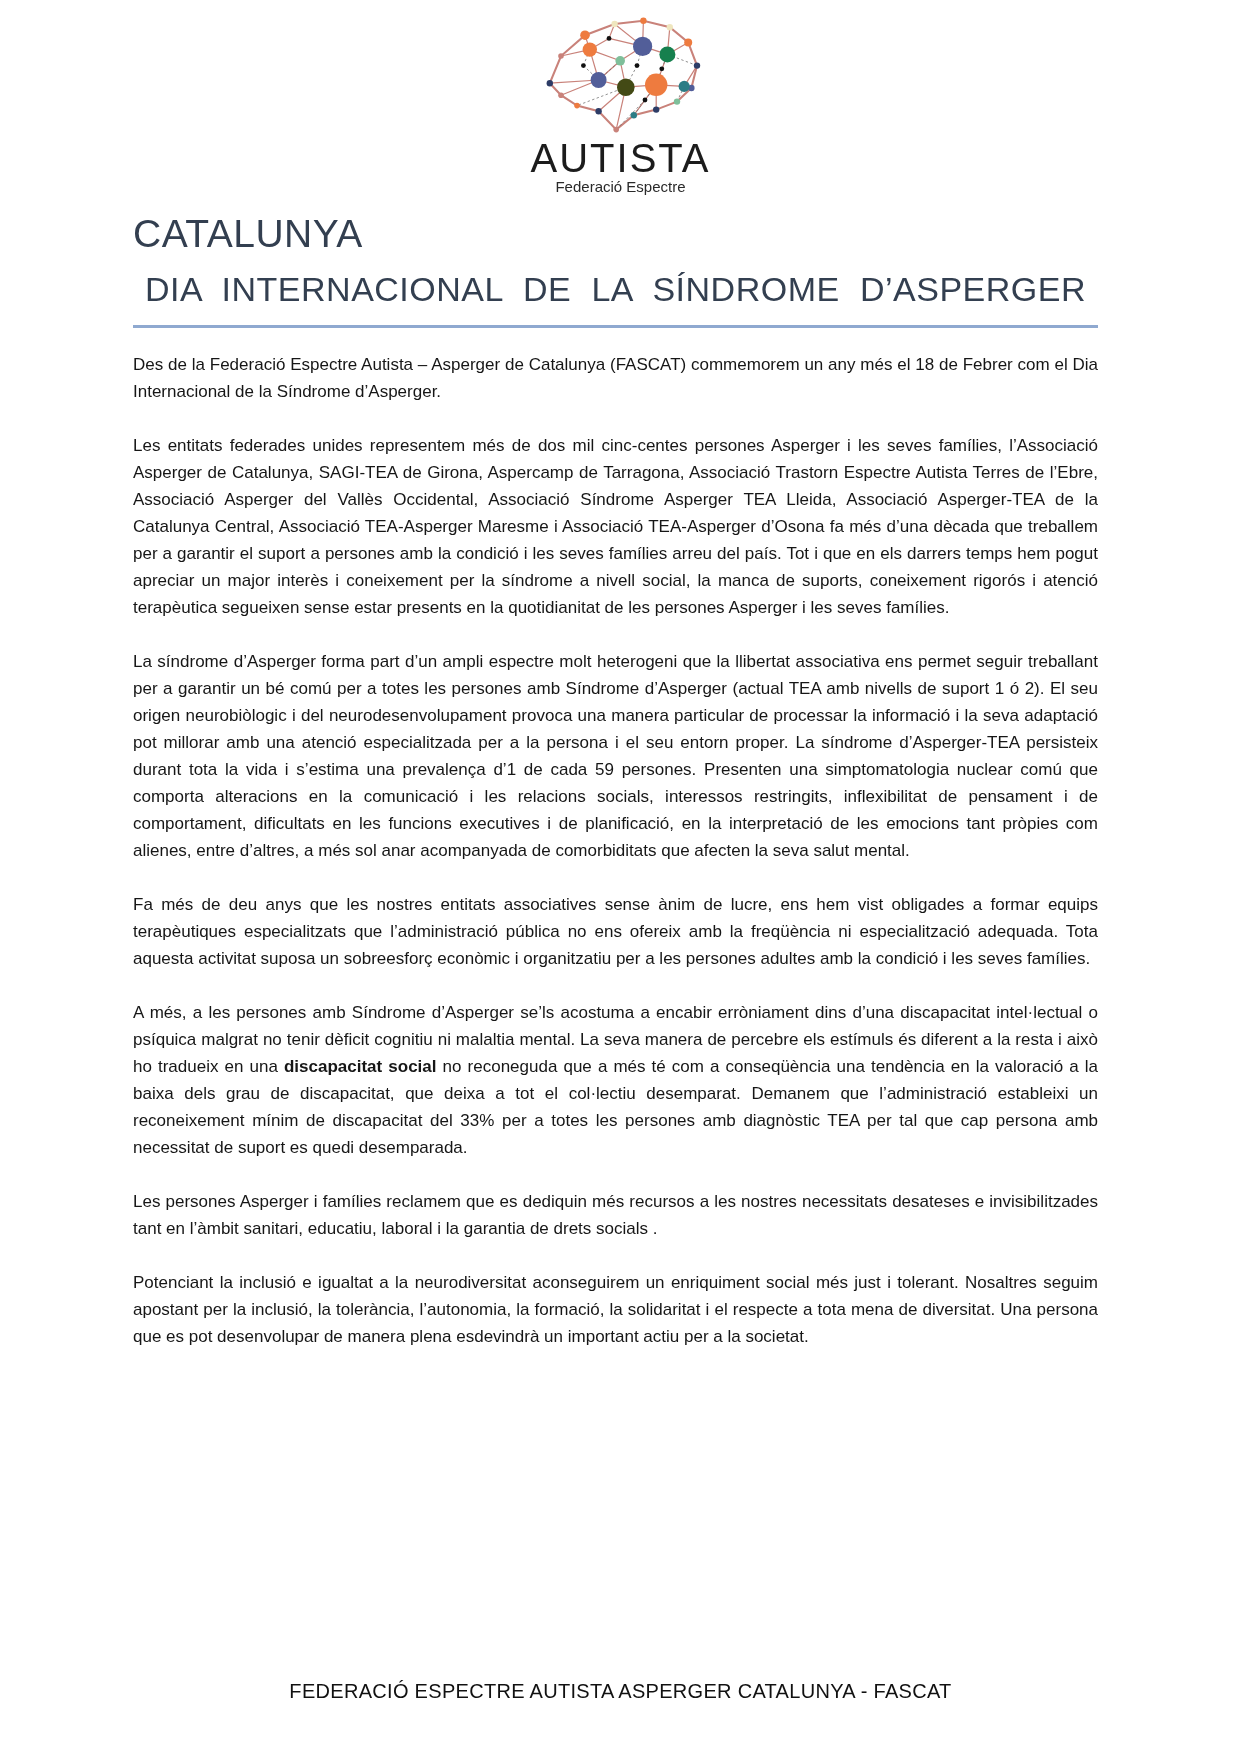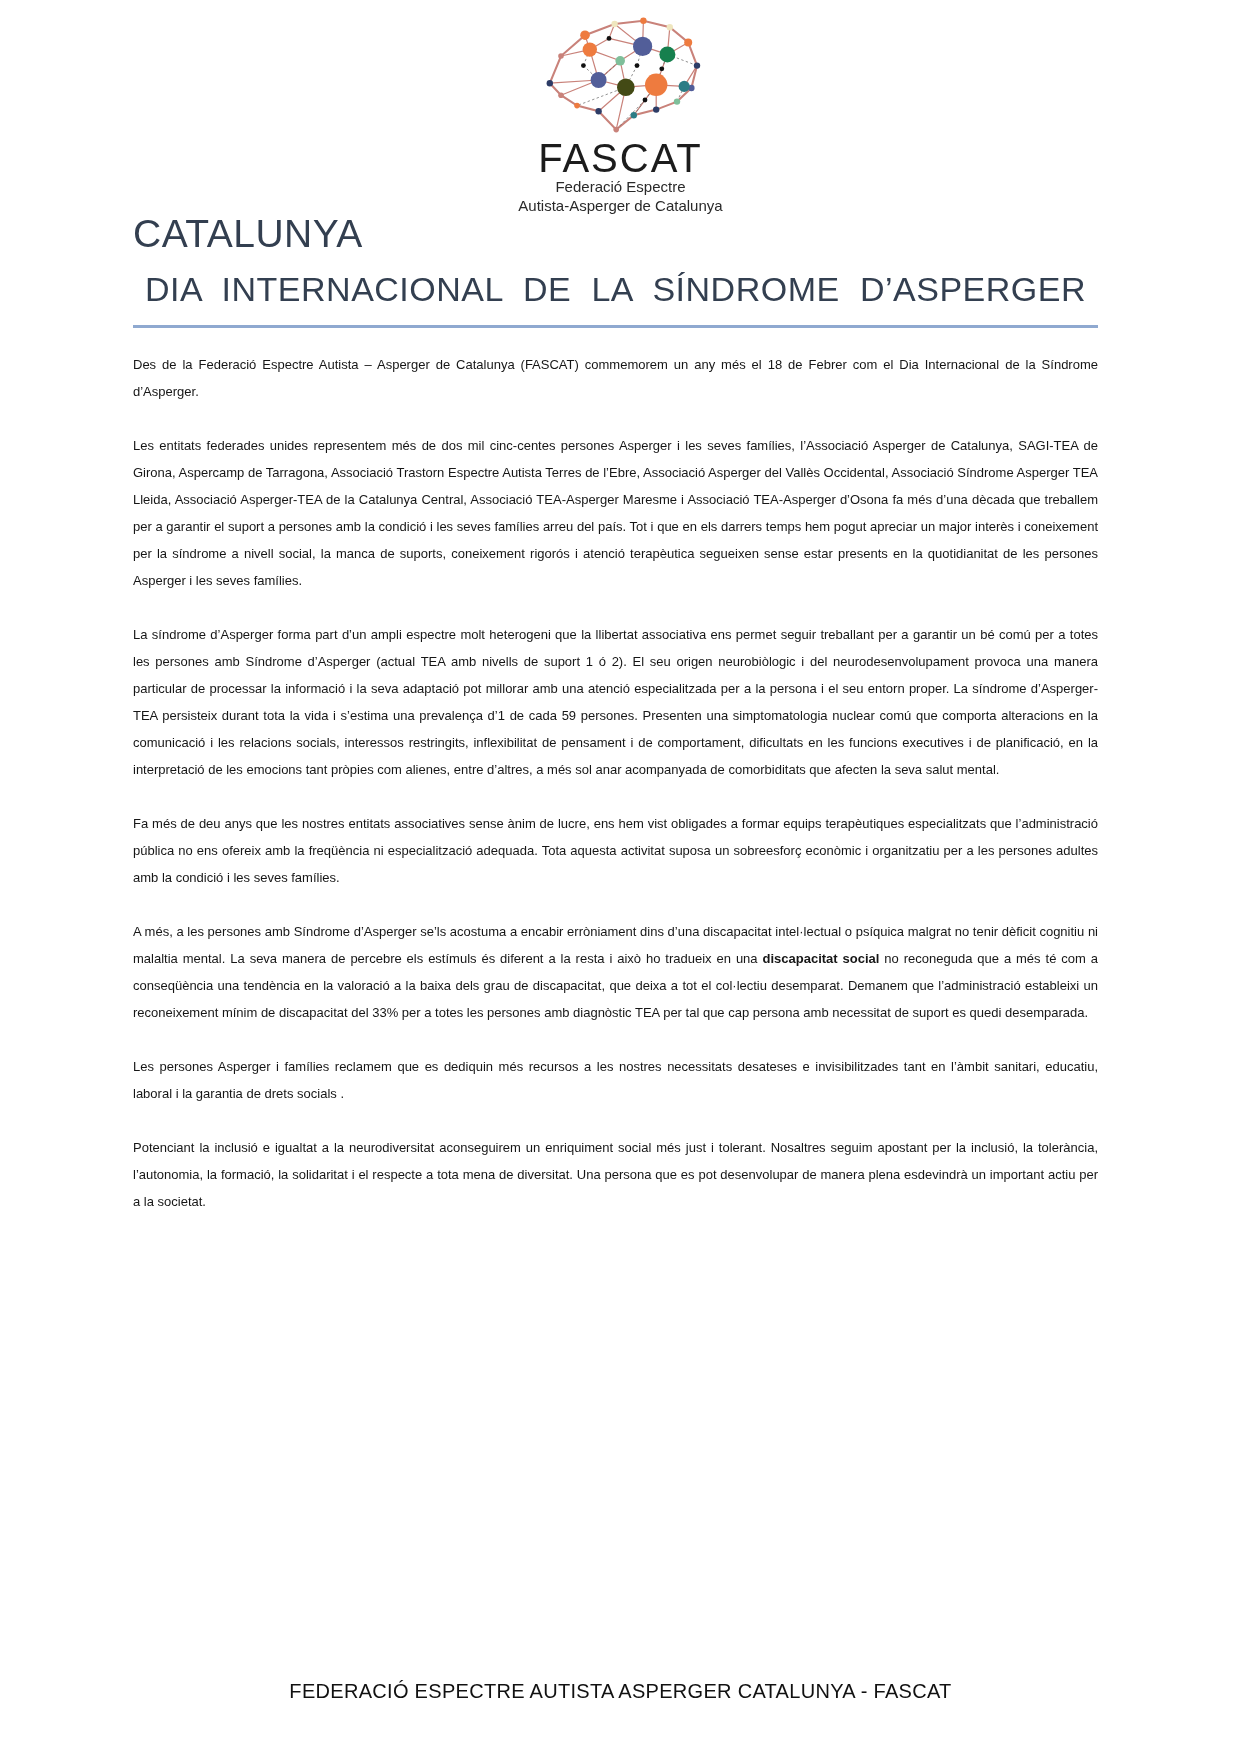--- a/index.html
+++ b/index.html
@@ -35,21 +35,21 @@
     letter-spacing:0.5px; margin:12px; line-height:1.2;
     text-align:justify; text-align-last:justify;
   }
   .title-rule {
     border:none; height:0;
     border-top:3px solid #8FA9D0;
     margin:15px 0 0 0;
   }
   .bodytext {
     margin-top:23px;
-    font-size:13px; line-height:27px;
+    font-size:17px; line-height:27px;
     text-align:justify;
   }
   .bodytext p { margin:0 0 27px 0; }
   .bodytext strong { font-weight:bold; }
   .page-footer {
     position:absolute; top:1680px; left:0; width:100%;
     text-align:center;
     font-size:20px; color:#111111; letter-spacing:0.3px;
   }
 </style>
@@ -92,23 +92,22 @@
       <circle cx="66" cy="42" r="9" fill="#EE7B3F"></circle>
       <circle cx="104" cy="56" r="6" fill="#7FBF9A"></circle>
       <circle cx="184" cy="88" r="7" fill="#2B7C85"></circle>
       <circle cx="90" cy="28" r="3" fill="#111111"></circle>
       <circle cx="125" cy="62" r="3" fill="#111111"></circle>
       <circle cx="156" cy="66" r="3" fill="#111111"></circle>
       <circle cx="135" cy="105" r="3" fill="#111111"></circle>
       <circle cx="58" cy="62" r="3" fill="#111111"></circle>
     </g>
   </svg>
-  <div class="logo-brand">FASCAT</div>
+  <div class="logo-brand">AUTISTA</div>
   <div class="logo-sub">Federació Espectre</div>
-  <div class="logo-sub">Autista-Asperger de Catalunya</div>
 </div>
 
 <div class="content">
   <h1 class="doc-title">CATALUNYA</h1>
   <h2 class="doc-subtitle">DIA INTERNACIONAL DE LA SÍNDROME D’ASPERGER</h2>
   <hr class="title-rule">
 
   <div class="bodytext">
     <p>Des de la Federació Espectre Autista – Asperger de Catalunya (FASCAT) commemorem un any més el 18 de Febrer com el Dia Internacional de la Síndrome d’Asperger.</p>
     <p>Les entitats federades unides representem més de dos mil cinc-centes persones Asperger i les seves famílies, l’Associació Asperger de Catalunya, SAGI-TEA de Girona, Aspercamp de Tarragona, Associació Trastorn Espectre Autista Terres de l’Ebre, Associació Asperger del Vallès Occidental, Associació Síndrome Asperger TEA Lleida, Associació Asperger-TEA de la Catalunya Central, Associació TEA-Asperger Maresme i Associació TEA-Asperger d’Osona fa més d’una dècada que treballem per a garantir el suport a persones amb la condició i les seves famílies arreu del país. Tot i que en els darrers temps hem pogut apreciar un major interès i coneixement per la síndrome a nivell social, la manca de suports, coneixement rigorós i atenció terapèutica segueixen sense estar presents en la quotidianitat de les persones Asperger i les seves famílies.</p>

